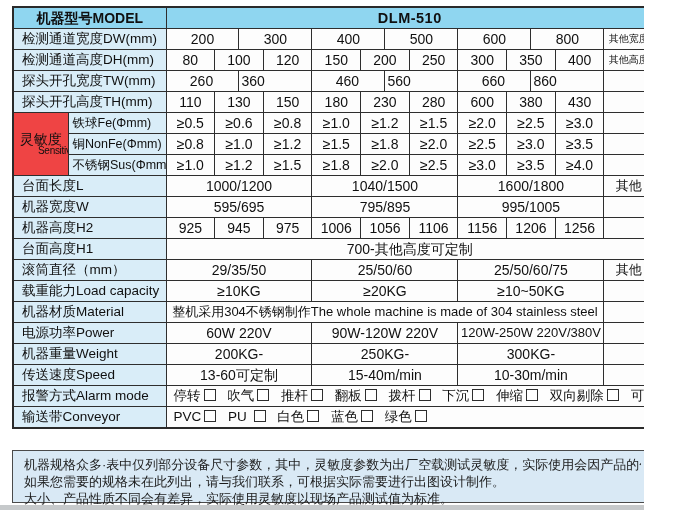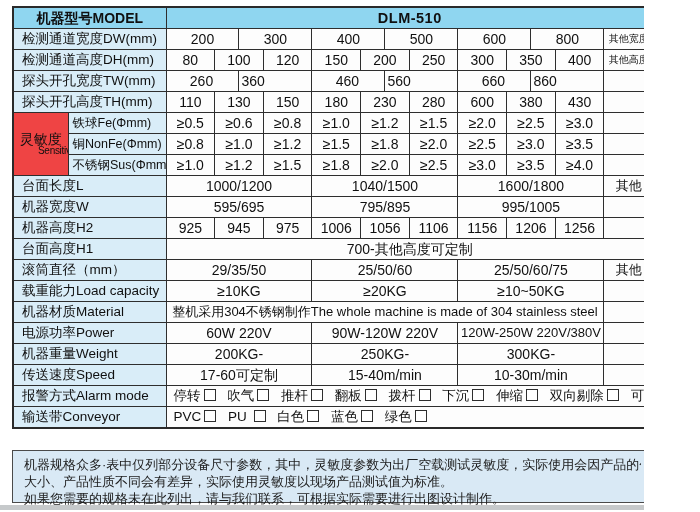--- a/index.html
+++ b/index.html
@@ -229,21 +229,21 @@
     <tr>
       <td class="lab" colspan="2">机器重量Weight</td>
       <td colspan="6">200KG-</td>
       <td colspan="6">250KG-</td>
       <td colspan="6">300KG-</td>
       <td></td>
     </tr>
 
     <tr>
       <td class="lab" colspan="2">传送速度Speed</td>
-      <td colspan="6">17-60可定制</td>
+      <td colspan="6">13-60可定制</td>
       <td colspan="6">15-40m/min</td>
       <td colspan="6">10-30m/min</td>
       <td></td>
     </tr>
 
     <tr>
       <td class="lab" colspan="2">报警方式Alarm mode</td>
       <td class="leftcell" colspan="19">
         <span class="opt"><span>停转</span><span class="cb"></span></span>
         <span class="opt"><span>吹气</span><span class="cb"></span></span>
@@ -265,18 +265,18 @@
         <span class="opt"><span>白色</span><span class="cb"></span></span>
         <span class="opt"><span>蓝色</span><span class="cb"></span></span>
         <span class="opt"><span>绿色</span><span class="cb"></span></span>
       </td>
     </tr>
   </tbody>
     </table>
 
   <div class="note">
     <div>机器规格众多·表中仅列部分设备尺寸参数，其中，灵敏度参数为出厂空载测试灵敏度，实际使用会因产品的包装</div>
+    <div>如果您需要的规格未在此列出，请与我们联系，可根据实际需要进行出图设计制作。</div>
     <div>大小、产品性质不同会有差异，实际使用灵敏度以现场产品测试值为标准。</div>
-    <div>如果您需要的规格未在此列出，请与我们联系，可根据实际需要进行出图设计制作。</div>
   </div>
 
   <div class="bottom-edge"></div>
 </div>
 
 </body></html>

